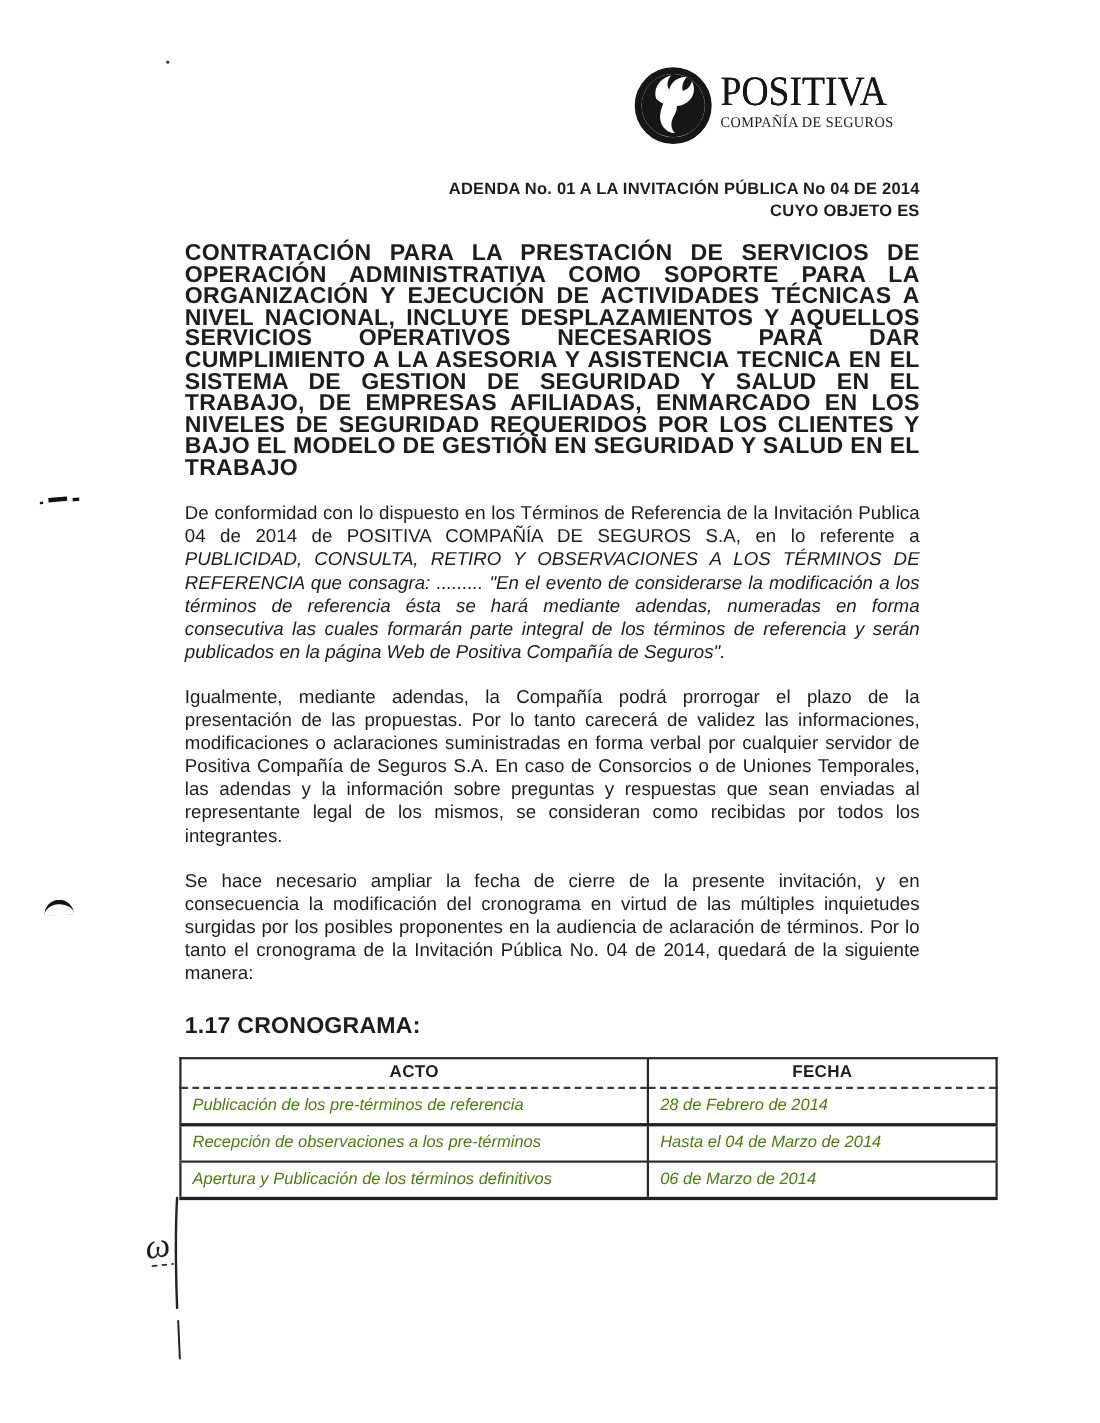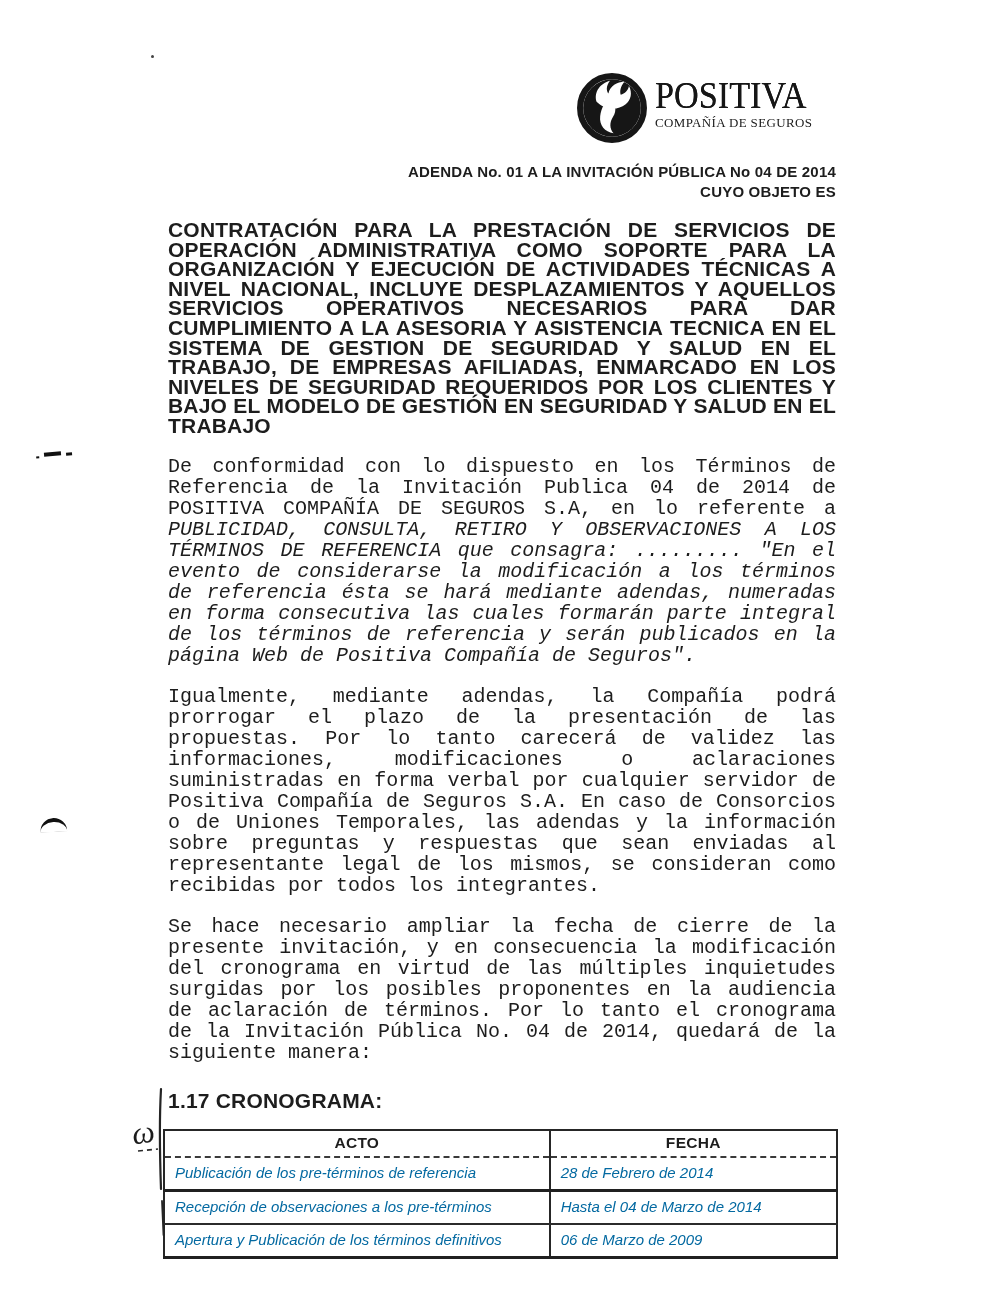--- a/index.html
+++ b/index.html
@@ -4,59 +4,59 @@
 <style>
   html,body{margin:0;padding:0;}
   body{
     width:1000px;height:1294px;background:#ffffff;position:relative;
     font-family:"Liberation Sans", sans-serif;color:#1d1d1d;
     -webkit-font-smoothing:antialiased;
   }
   .page{position:absolute;inset:0;overflow:hidden;}
 
   
-  .logo{position:absolute;left:576px;top:72px;display:flex;align-items:flex-start;}
+  .logo{position:absolute;left:576px;top:60px;display:flex;align-items:flex-start;}
   .logo-icon{display:block;width:72px;height:72px;}
   .logo-text{margin-left:7px;margin-top:6px;}
   .brand{
     font-family:"Liberation Serif", serif;font-size:38px;line-height:34px;
     letter-spacing:0px;color:#161616;transform:scaleX(.9);transform-origin:left top;
     text-shadow:0 0 .6px #161616;white-space:nowrap;
   }
   .tagline{
     font-family:"Liberation Serif", serif;font-size:13.5px;letter-spacing:.4px;
     color:#1a1a1a;margin-top:3px;white-space:nowrap;transform:scaleX(.96);transform-origin:left top;
   }
 
   
   .content{position:absolute;left:168px;top:162px;width:668px;}
   .title{font-weight:bold;font-size:15px;line-height:20px;text-align:right;letter-spacing:.2px;}
   .object{
     margin:18px 0 0 0;font-weight:bold;font-size:21px;line-height:19.6px;
     text-align:justify;letter-spacing:.2px;
   }
-  .body-p{margin:20px 0 0 0;font-size:20px;line-height:21px;text-align:justify;font-family:Liberation Mono, monospace;}
+  .body-p{margin:20px 0 0 0;font-size:17px;line-height:21px;text-align:justify;}
   .it{font-style:italic;}
   .heading{margin:26px 0 0 0;font-weight:bold;font-size:21px;letter-spacing:.2px;}
 
   
   table.schedule{
     border-collapse:collapse;table-layout:fixed;
-    width:675px;margin:16px 16px 0 -5px;
+    width:744px;margin:16px 16px 0 -5px;
     border:2.5px solid #262626;
   }
   table.schedule col.c-acto{width:57.3%;}
   table.schedule col.c-fecha{width:42.7%;}
   table.schedule th{
     font-size:15.5px;font-weight:bold;text-align:center;padding:3px 6px 4px 6px;
     border-bottom:2px dashed #3a3a3a;letter-spacing:.3px;
   }
   table.schedule td{
     font-size:15px;font-style:italic;line-height:20px;padding:5px 10px 6px 10px;
-    vertical-align:top;color:#0369a1;
+    vertical-align:top;color:#4d7c0f;
   }
   table.schedule th:first-child, table.schedule td:first-child{border-right:2px solid #262626;}
   tr.r1 td{border-bottom:3px solid #202020;}
   tr.r2 td{border-bottom:2px solid #2b2b2b;}
   tr.r3 td{border-bottom:3px solid #202020;}
   tr.r4 td{border-bottom:2px dashed #3a3a3a;}
   tr.r5 td{border-bottom:2px solid #2b2b2b;}
 
   
   .speck{position:absolute;left:151px;top:55px;width:3px;height:3px;background:#444;border-radius:50%;}
@@ -124,21 +124,21 @@
         <tr class="r1">
           <td>Publicación de los pre-términos de referencia</td>
           <td>28 de Febrero de 2014</td>
         </tr>
         <tr class="r2">
           <td>Recepción de observaciones a los pre-términos</td>
           <td>Hasta el 04 de Marzo de 2014</td>
         </tr>
         <tr class="r3">
           <td>Apertura y Publicación de los términos definitivos</td>
-          <td>06 de Marzo de 2009</td>
+          <td>06 de Marzo de 2014</td>
         </tr>
       </tbody>
     </table>
   </div>
 
   <span class="mark-dash1"></span>
   <span class="mark-dash2"></span>
 
   <div class="pen-mark">
     <svg viewBox="0 0 50 160" width="50" height="160" aria-hidden="true">

